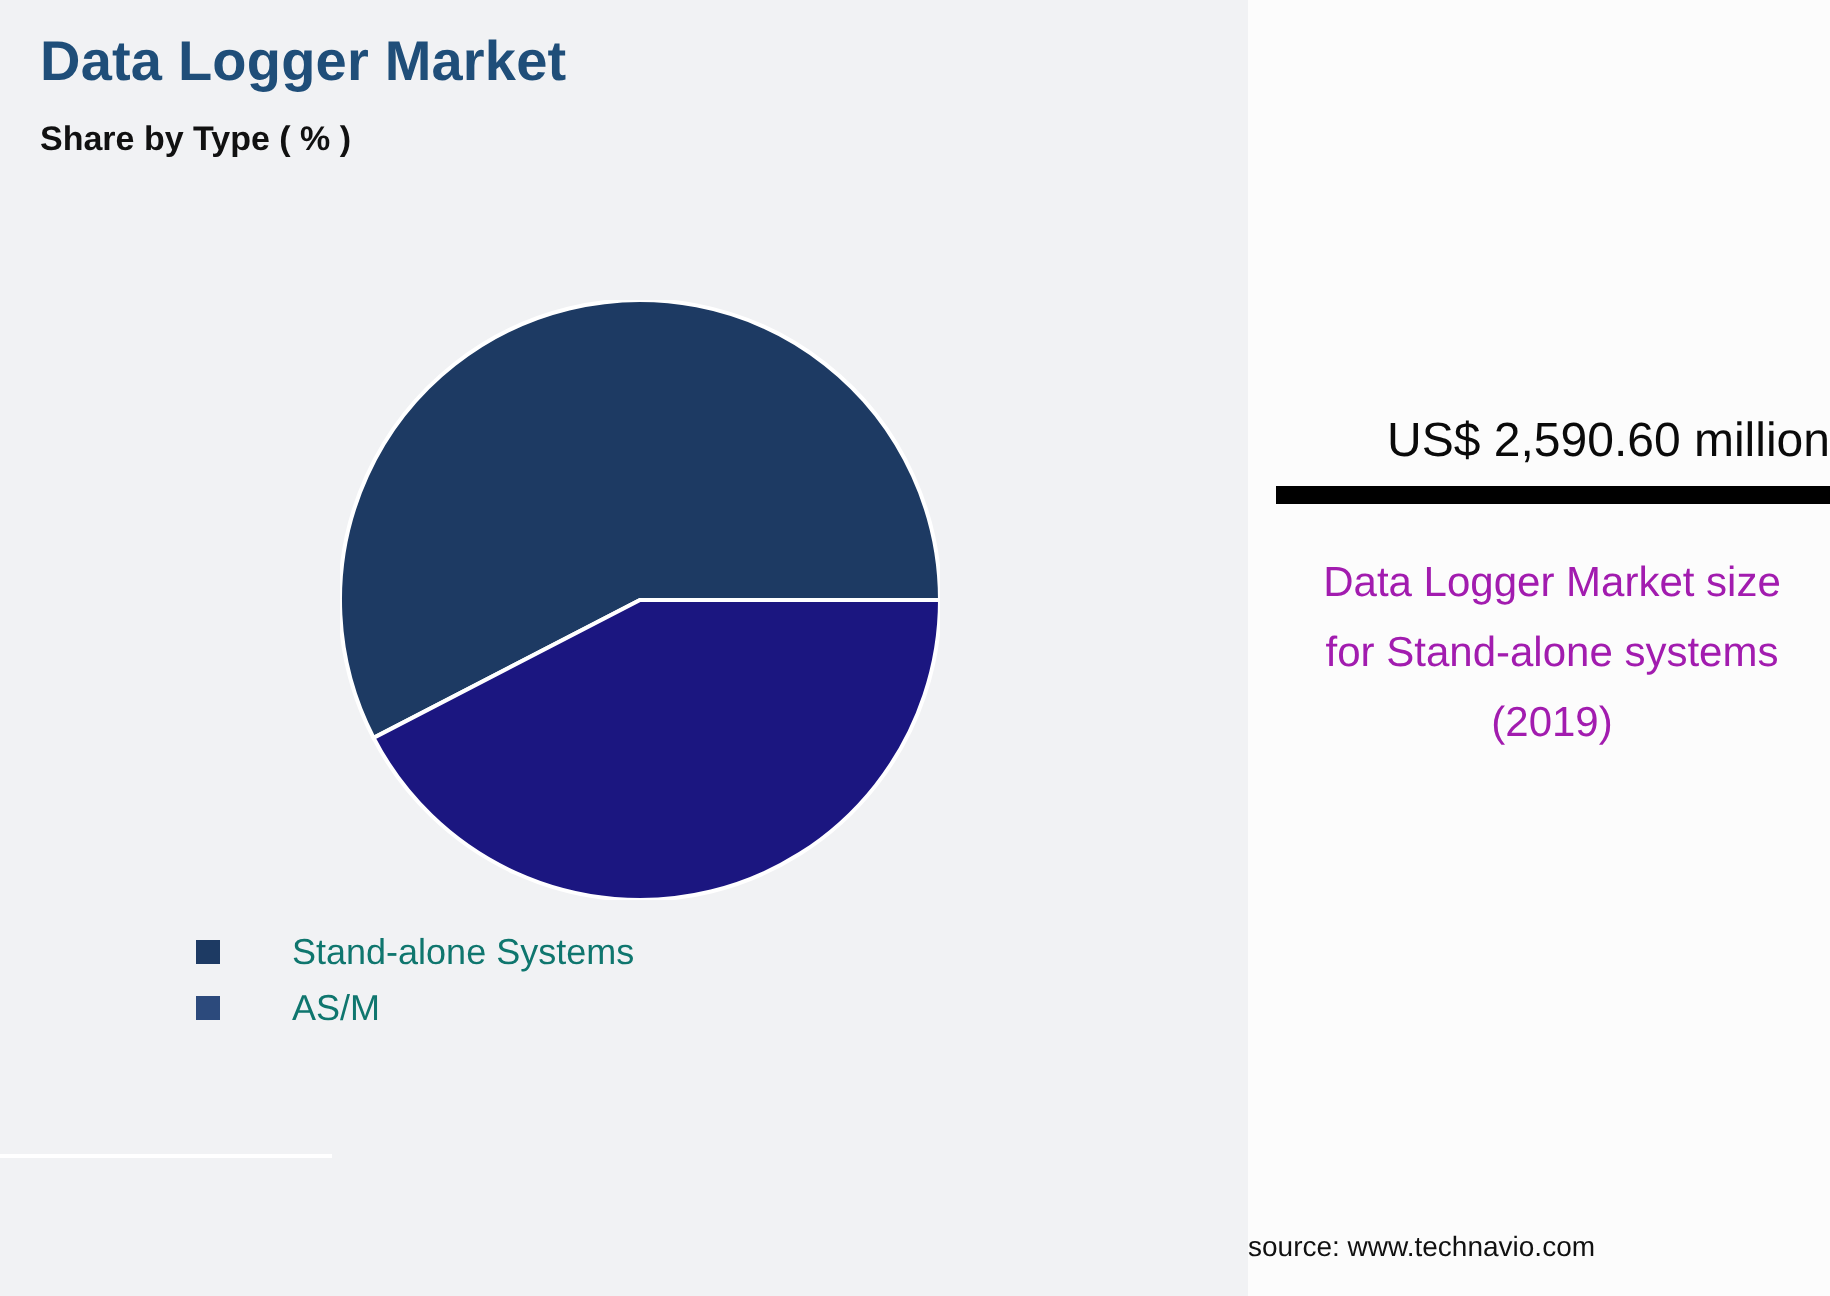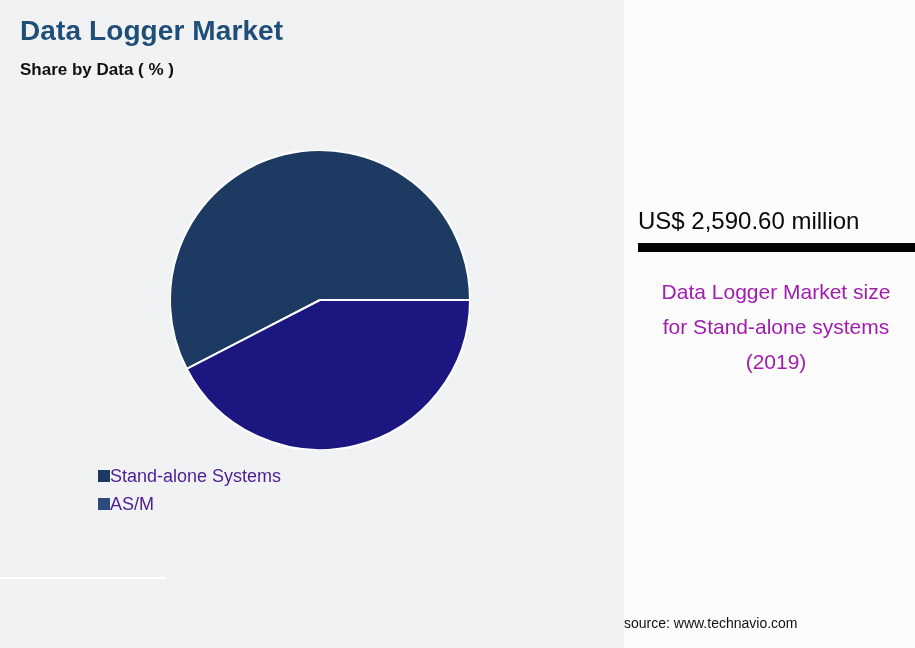--- a/index.html
+++ b/index.html
@@ -70,22 +70,23 @@
     display: flex;
     align-items: center;
     height: 28px;
   }
   .legend-swatch {
     width: 12px;
     height: 12px;
     flex: 0 0 12px;
   }
   .legend-label {
+    margin-left: 36px;
     font-size: 18px;
-    color: #4c1d95;
+    color: #0f766e;
     white-space: nowrap;
   }
 
   .footer-rule {
     position: absolute;
     left: 0;
     top: 577px;
     width: 166px;
     height: 2px;
     background: #ffffff;
@@ -98,21 +99,21 @@
     top: 0;
     width: 291px;
     height: 648px;
     background: #fcfcfc;
   }
   .kpi-block {
     position: absolute;
     left: 14px;
     top: 206px;
     width: 277px;
-    text-align: left;
+    text-align: right;
   }
   .kpi-value {
     font-size: 24px;
     color: #0a0a0a;
     white-space: nowrap;
     line-height: 1.25;
   }
   .kpi-underline {
     margin-top: 7px;
     width: 277px;
@@ -141,21 +142,21 @@
 </style>
 </head>
 <body>
 
 <div id="page">
 
   <div class="left-panel">
 
     <div class="chart-title">Data Logger Market</div>
 
-    <div class="chart-subtitle">Share by Data ( % )</div>
+    <div class="chart-subtitle">Share by Type ( % )</div>
 
     <div class="pie-wrap">
       <svg width="300" height="300" viewBox="0 0 300 300">
 
         <path fill="#1d3a63" stroke="#ffffff" stroke-width="2" d="M 150 150 L 300.00 150.00 A 150 150 0 1 0 16.78 218.94 Z"></path>
 
         <path fill="#1b1680" stroke="#ffffff" stroke-width="2" d="M 150 150 L 16.78 218.94 A 150 150 0 0 0 300.00 150.00 Z"></path>
       </svg>
     </div>
 

